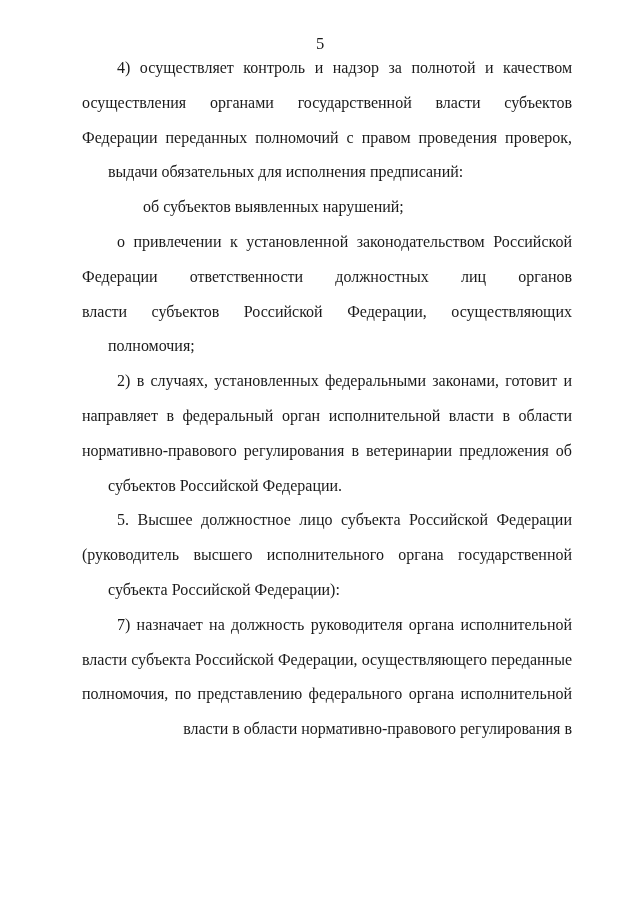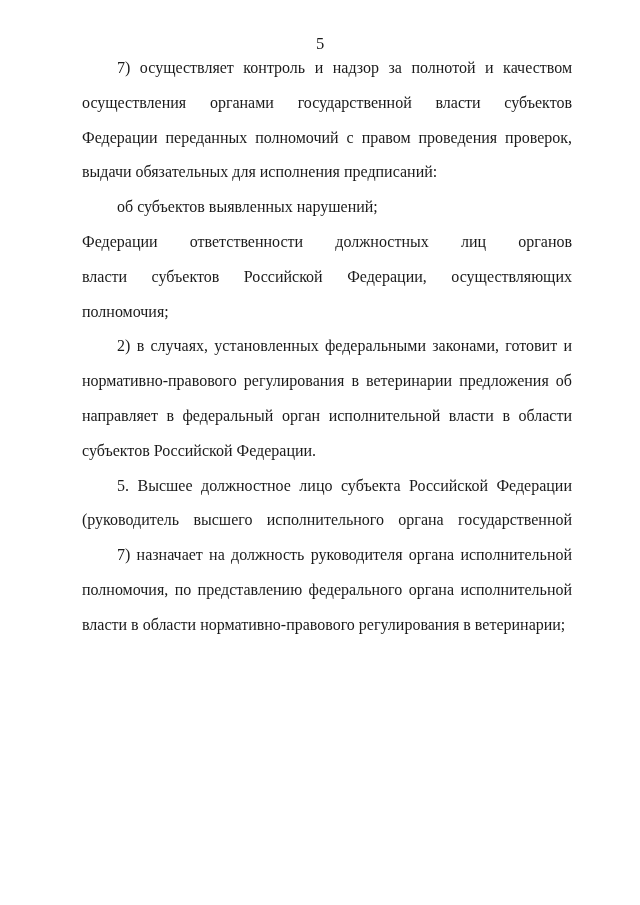--- a/index.html
+++ b/index.html
@@ -41,50 +41,54 @@
     font-size: 16px;
     white-space: normal;
     text-align: justify;
     text-align-last: justify;
     overflow: hidden;
   }
   .ln.first {
     text-indent: 35px;
   }
   .ln.left {
-    text-align: left;
+    text-align: right;
     text-align-last: left;
+    margin-left: 26px;
   }
 </style>
 </head>
 <body>
 
 <div class="page">
 
   <div class="page-number">5</div>
 
   <div class="text-block">
 
-    <div class="ln first">7) осуществляет контроль и надзор за полнотой и качеством</div>
+    <div class="ln first">4) осуществляет контроль и надзор за полнотой и качеством</div>
     <div class="ln">осуществления органами государственной власти субъектов Российской</div>
     <div class="ln">Федерации переданных полномочий с правом проведения проверок,</div>
     <div class="ln left">выдачи обязательных для исполнения предписаний:</div>
 
     <div class="ln first left">об субъектов выявленных нарушений;</div>
 
+    <div class="ln first">о привлечении к установленной законодательством Российской</div>
     <div class="ln">Федерации ответственности должностных лиц органов государственной</div>
     <div class="ln">власти субъектов Российской Федерации, осуществляющих переданные</div>
     <div class="ln left">полномочия;</div>
 
     <div class="ln first">2) в случаях, установленных федеральными законами, готовит и</div>
+    <div class="ln">направляет в федеральный орган исполнительной власти в области</div>
     <div class="ln">нормативно-правового регулирования в ветеринарии предложения об</div>
-    <div class="ln">направляет в федеральный орган исполнительной власти в области</div>
     <div class="ln left">субъектов Российской Федерации.</div>
 
     <div class="ln first">5. Высшее должностное лицо субъекта Российской Федерации</div>
     <div class="ln">(руководитель высшего исполнительного органа государственной власти</div>
+    <div class="ln left">субъекта Российской Федерации):</div>
 
     <div class="ln first">7) назначает на должность руководителя органа исполнительной</div>
+    <div class="ln">власти субъекта Российской Федерации, осуществляющего переданные</div>
     <div class="ln">полномочия, по представлению федерального органа исполнительной</div>
     <div class="ln left">власти в области нормативно-правового регулирования в ветеринарии;</div>
 
   </div>
 </div>
 
 </body></html>

